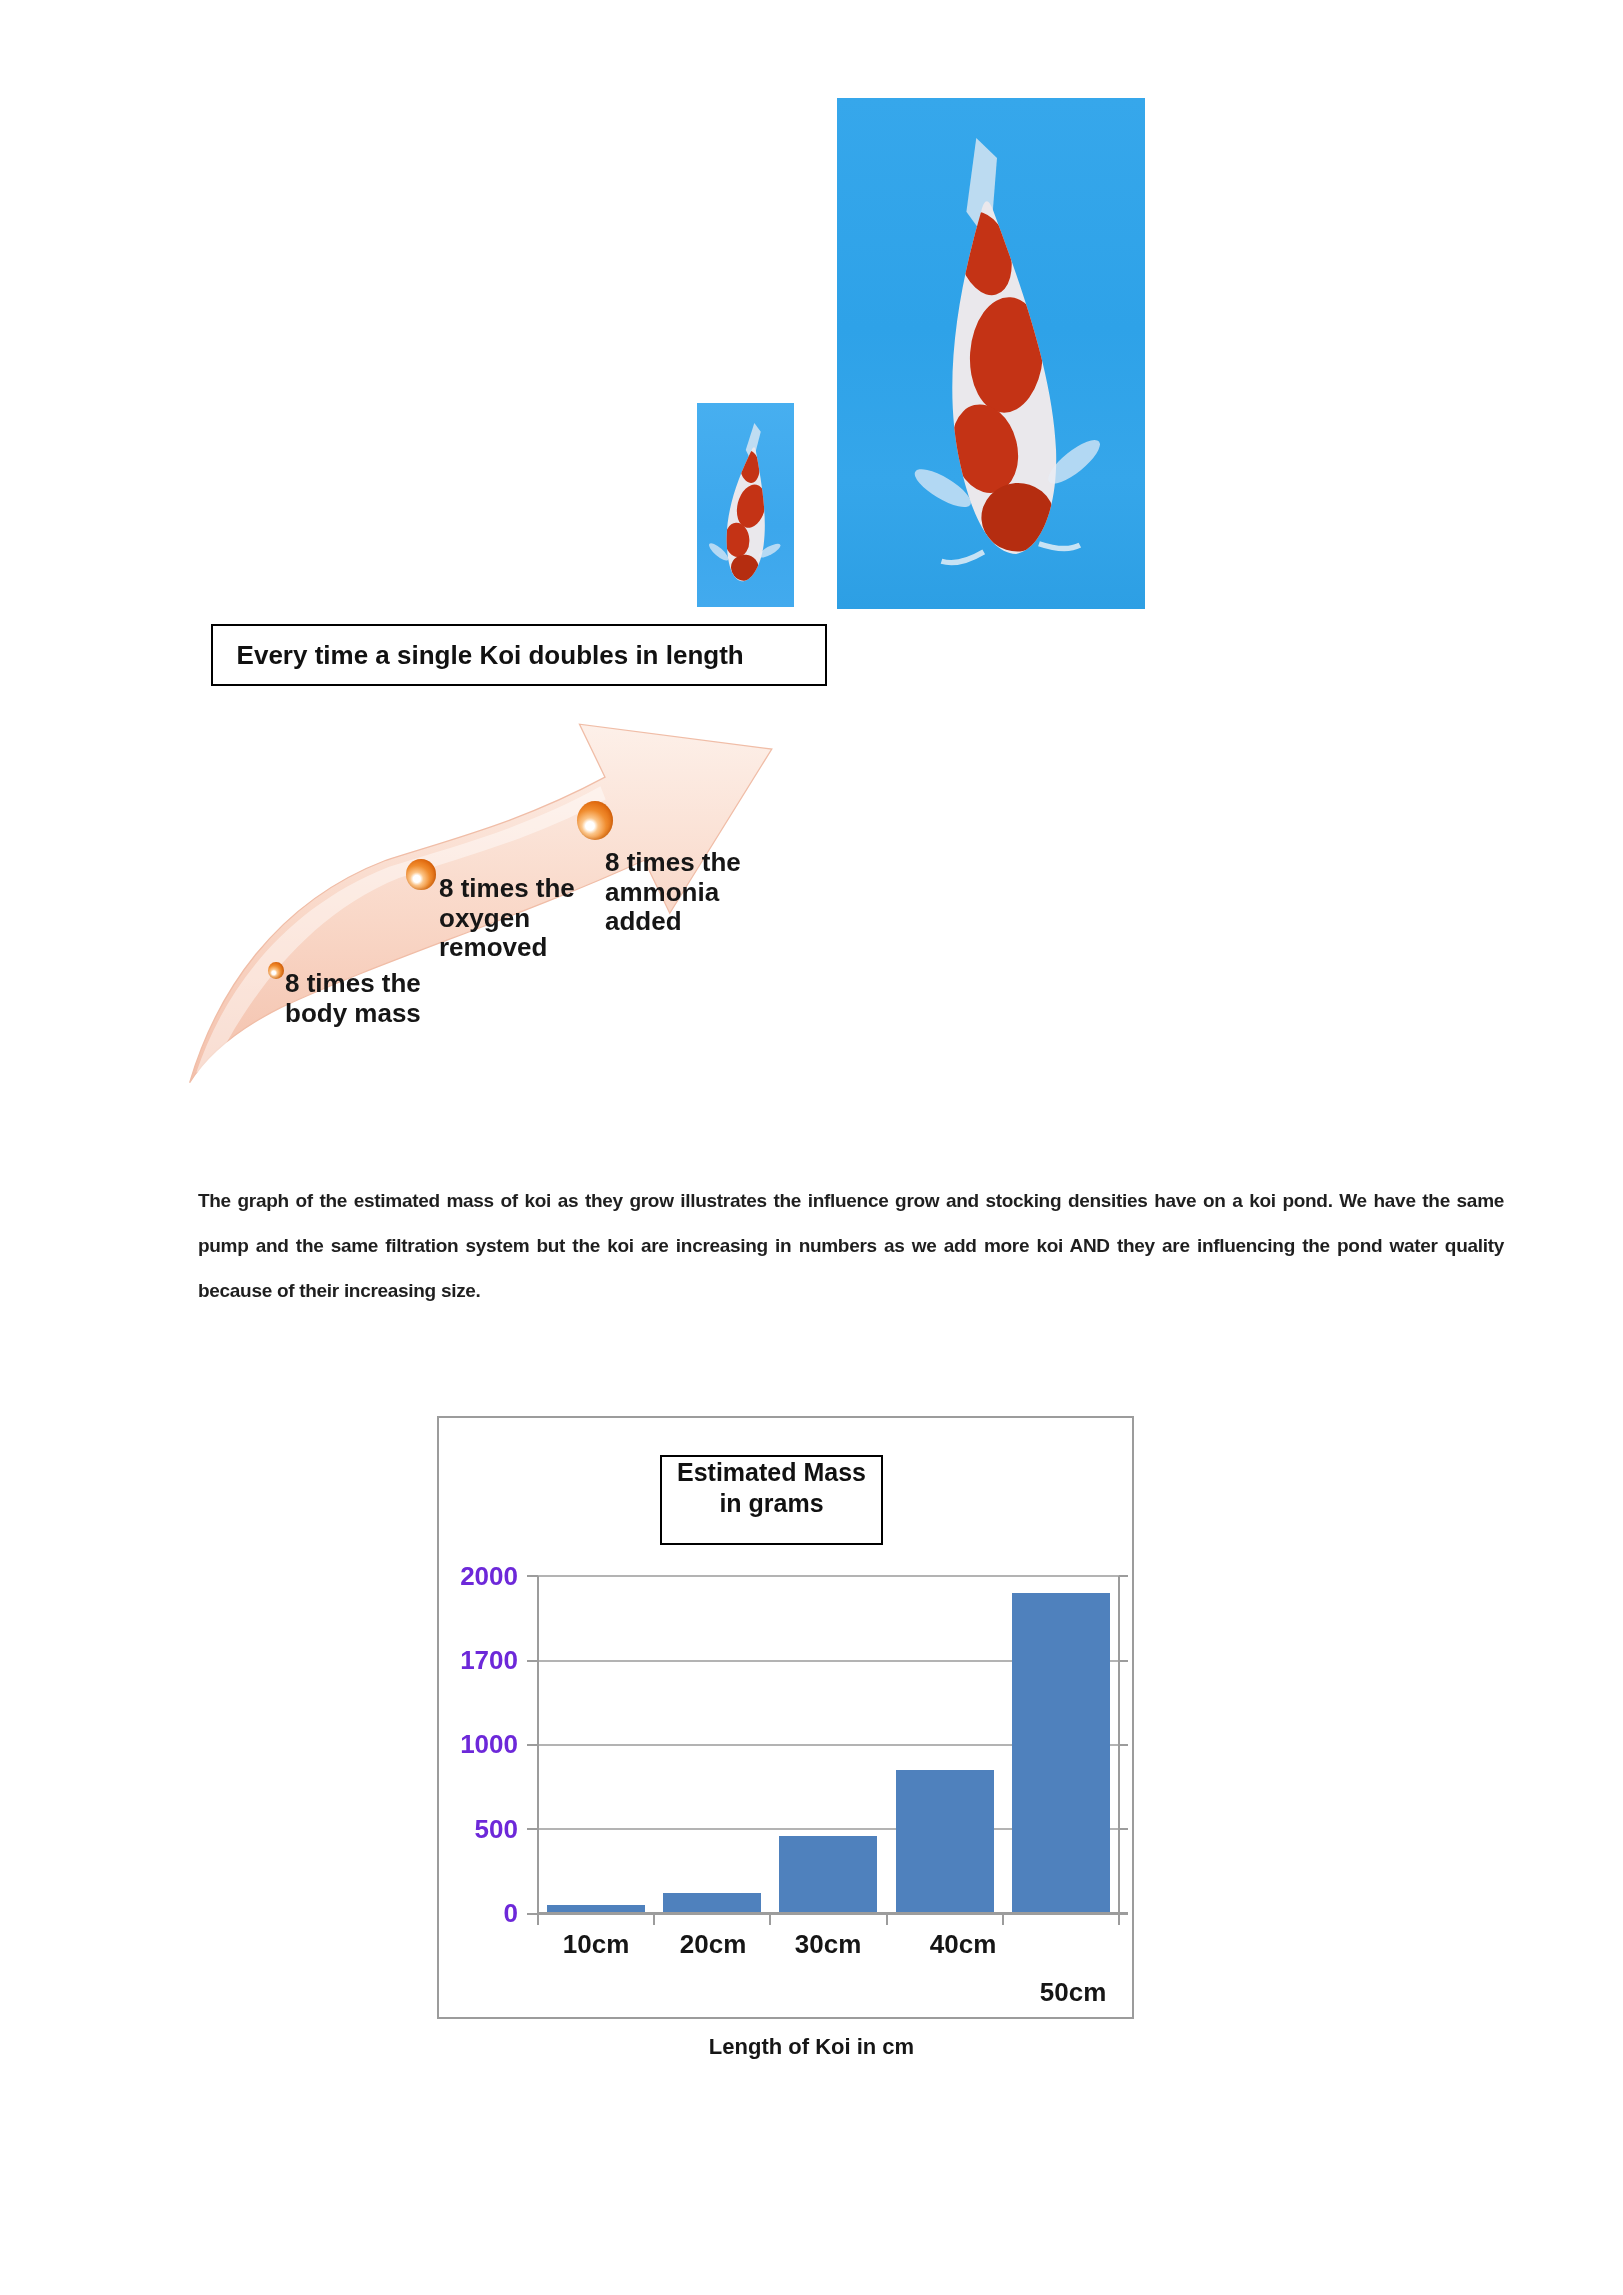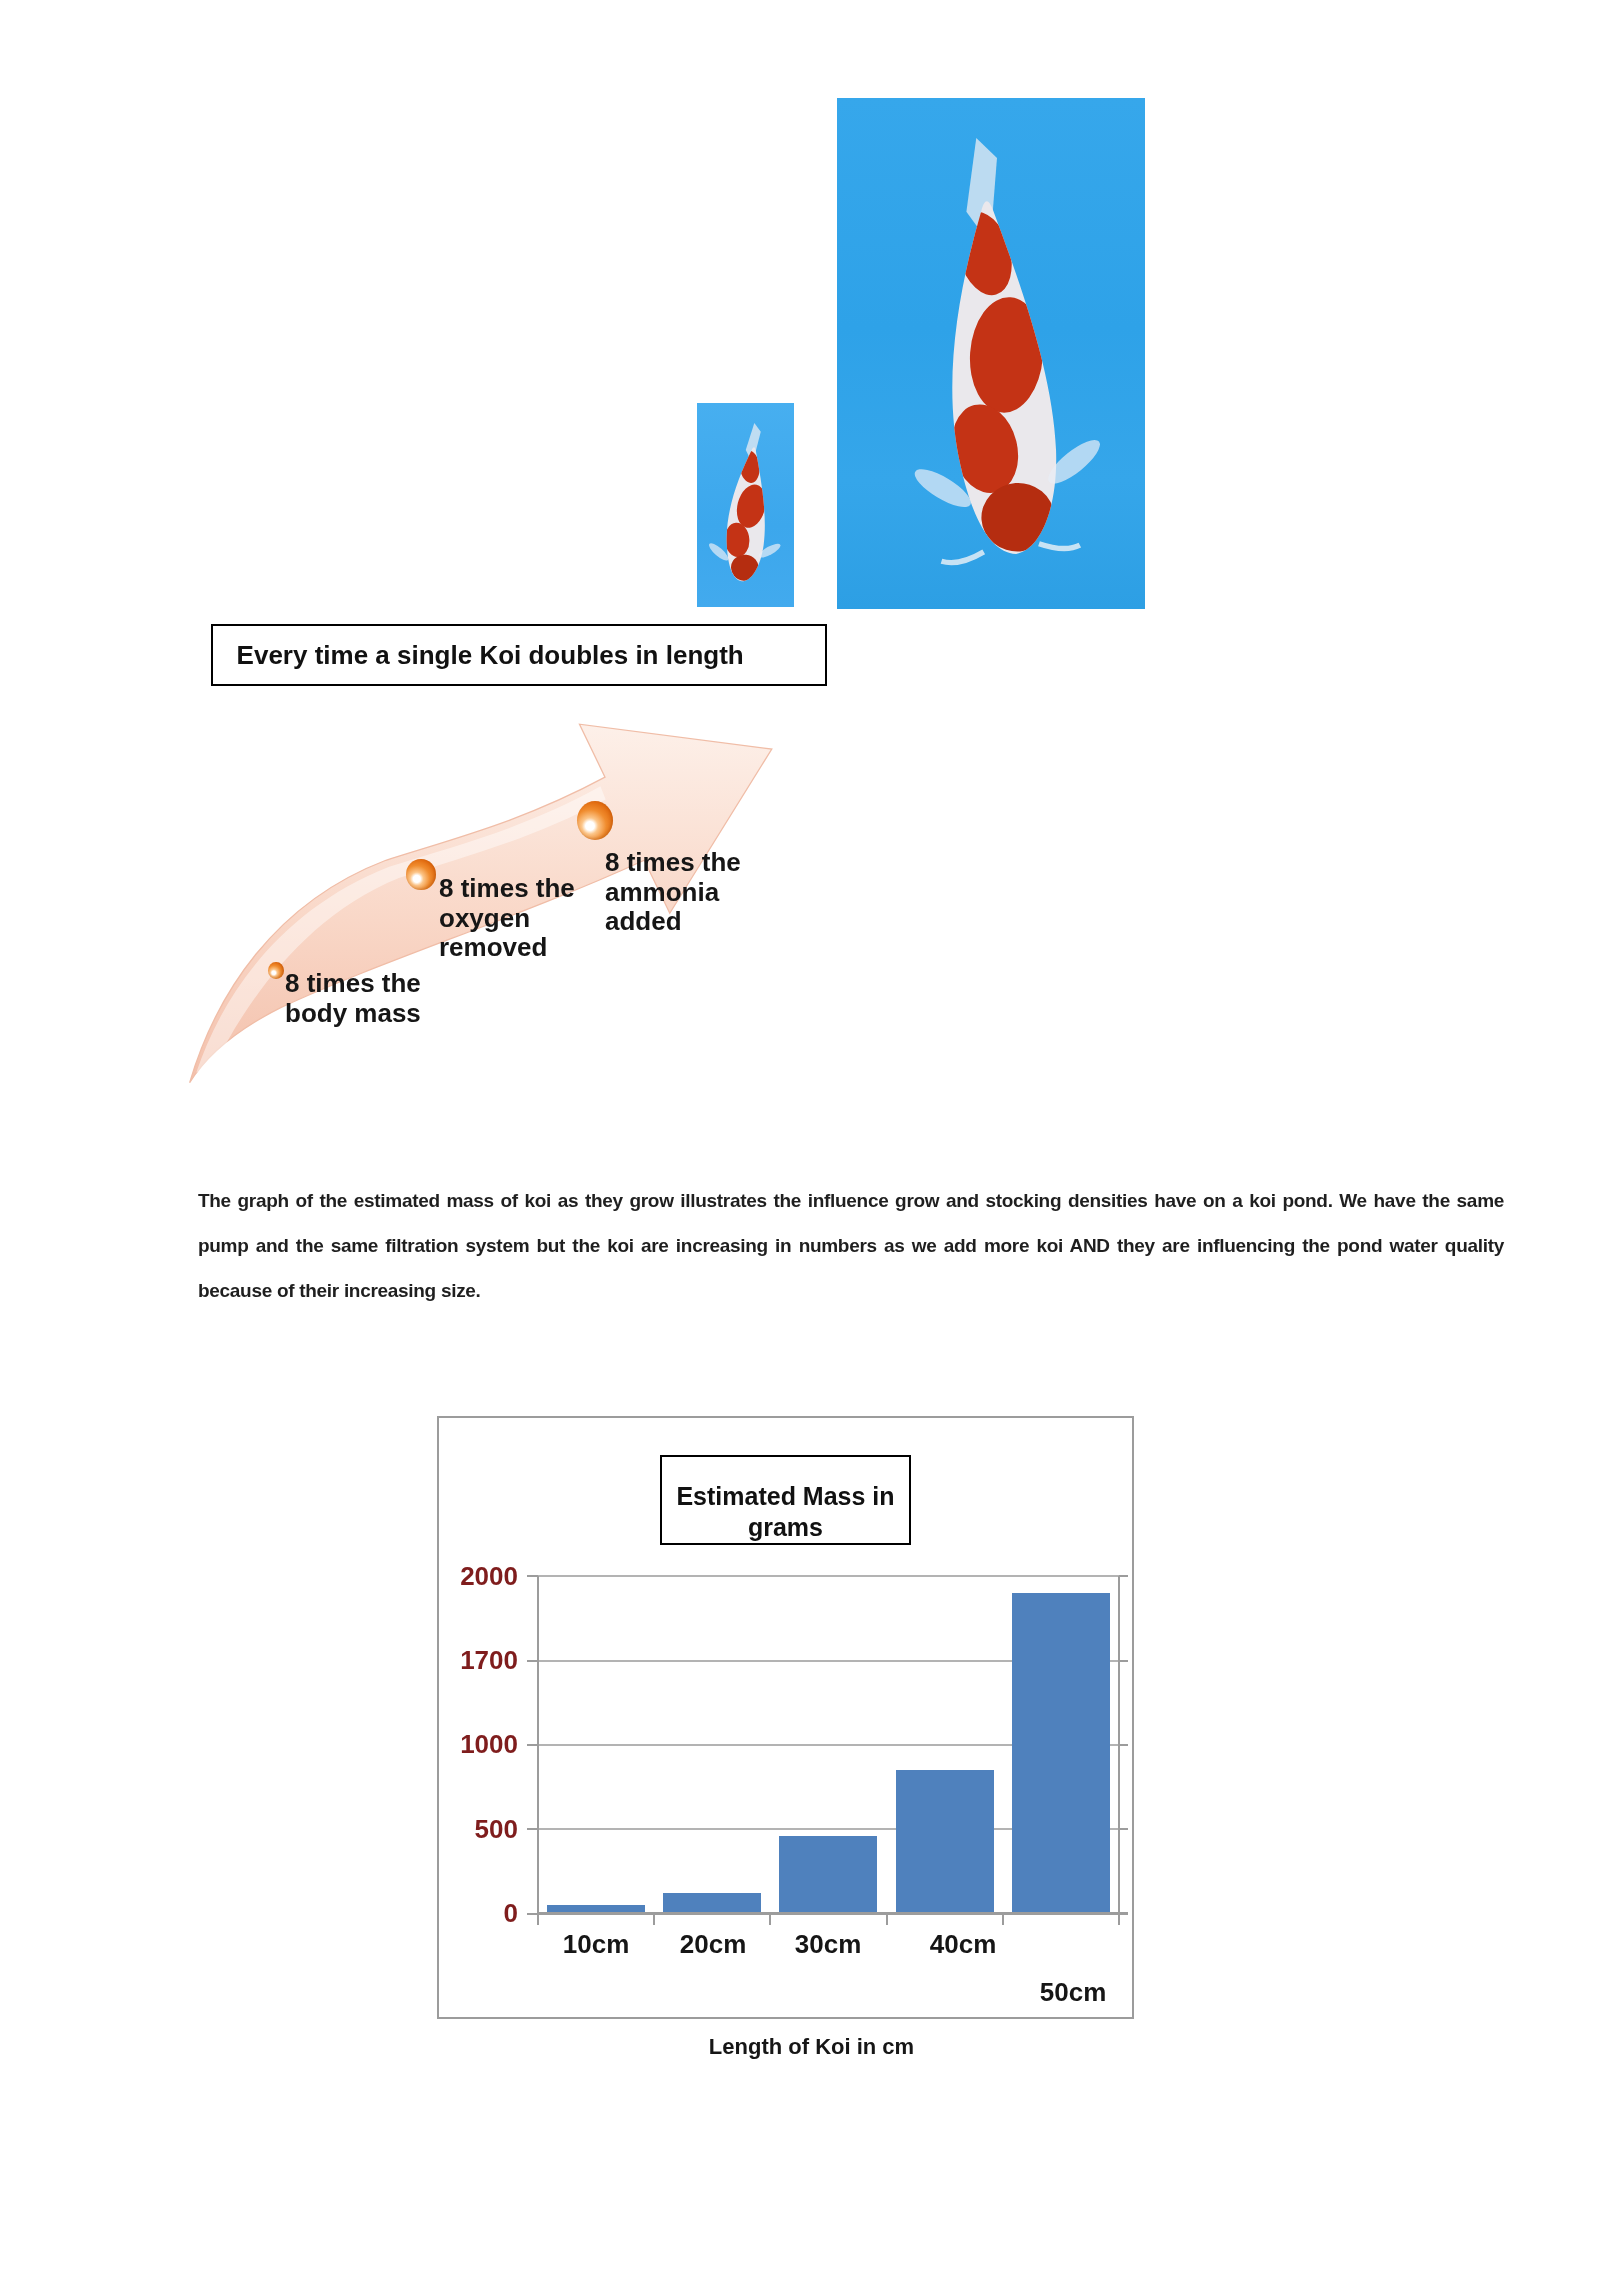--- a/index.html
+++ b/index.html
@@ -40,29 +40,29 @@
   .label-2{left:439px;top:874px;width:170px;}
   .label-3{left:605px;top:848px;width:196px;}
 
   
   .paragraph{left:198px;top:1178px;width:1306px;font-size:19px;line-height:45px;
      text-align:justify;color:#1f1f1f;letter-spacing:-0.3px;}
 
   
   .chart{left:437px;top:1416px;width:697px;height:603px;box-sizing:border-box;
      border:2.6px solid #9c9c9c;background:#fff;}
-  .chart-title-box{position:absolute;left:221px;top:37px;width:251px;height:90px;
-     box-sizing:border-box;border:2.6px solid #000;display:flex;align-items:flex-end;
+  .chart-title-box{position:absolute;left:221px;top:37px;width:223px;height:90px;
+     box-sizing:border-box;border:2.6px solid #000;display:flex;align-items:flex-start;
      justify-content:center;text-align:center;font-size:25px;line-height:31px;color:#111;
      padding:0 11.8px;}
   .gridline{position:absolute;height:2px;background:#b3b3b3;}
   .axis-x{position:absolute;height:3.3px;background:#9c9c9c;}
   .axis-y{position:absolute;width:2px;background:#9c9c9c;}
   .tick{position:absolute;background:#9c9c9c;}
-  .ylabel{position:absolute;text-align:right;font-size:26px;line-height:31px;color:#7f1d1d;}
+  .ylabel{position:absolute;text-align:right;font-size:26px;line-height:31px;color:#6d28d9;}
   .xlabel{position:absolute;text-align:center;font-size:26px;line-height:31px;color:#161616;}
   .bar{position:absolute;}
   .chart-caption{left:458px;top:2034px;width:707px;text-align:center;font-size:22px;
      color:#161616;}
 
   .footer{left:0;top:2144px;width:1624px;text-align:center;font-size:29px;color:#111;}
 </style>
 </head>
 <body>
 

